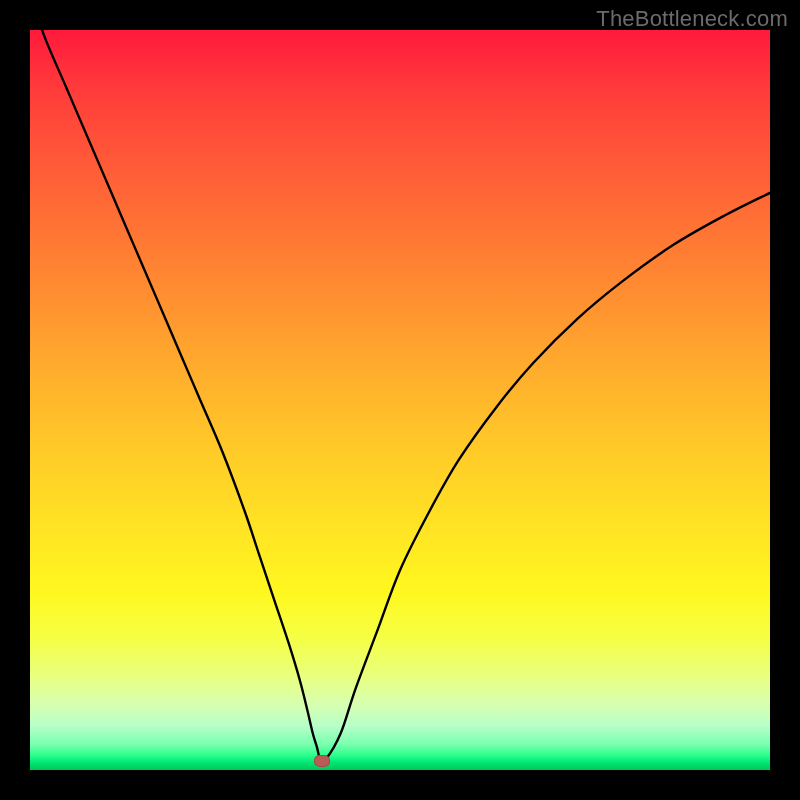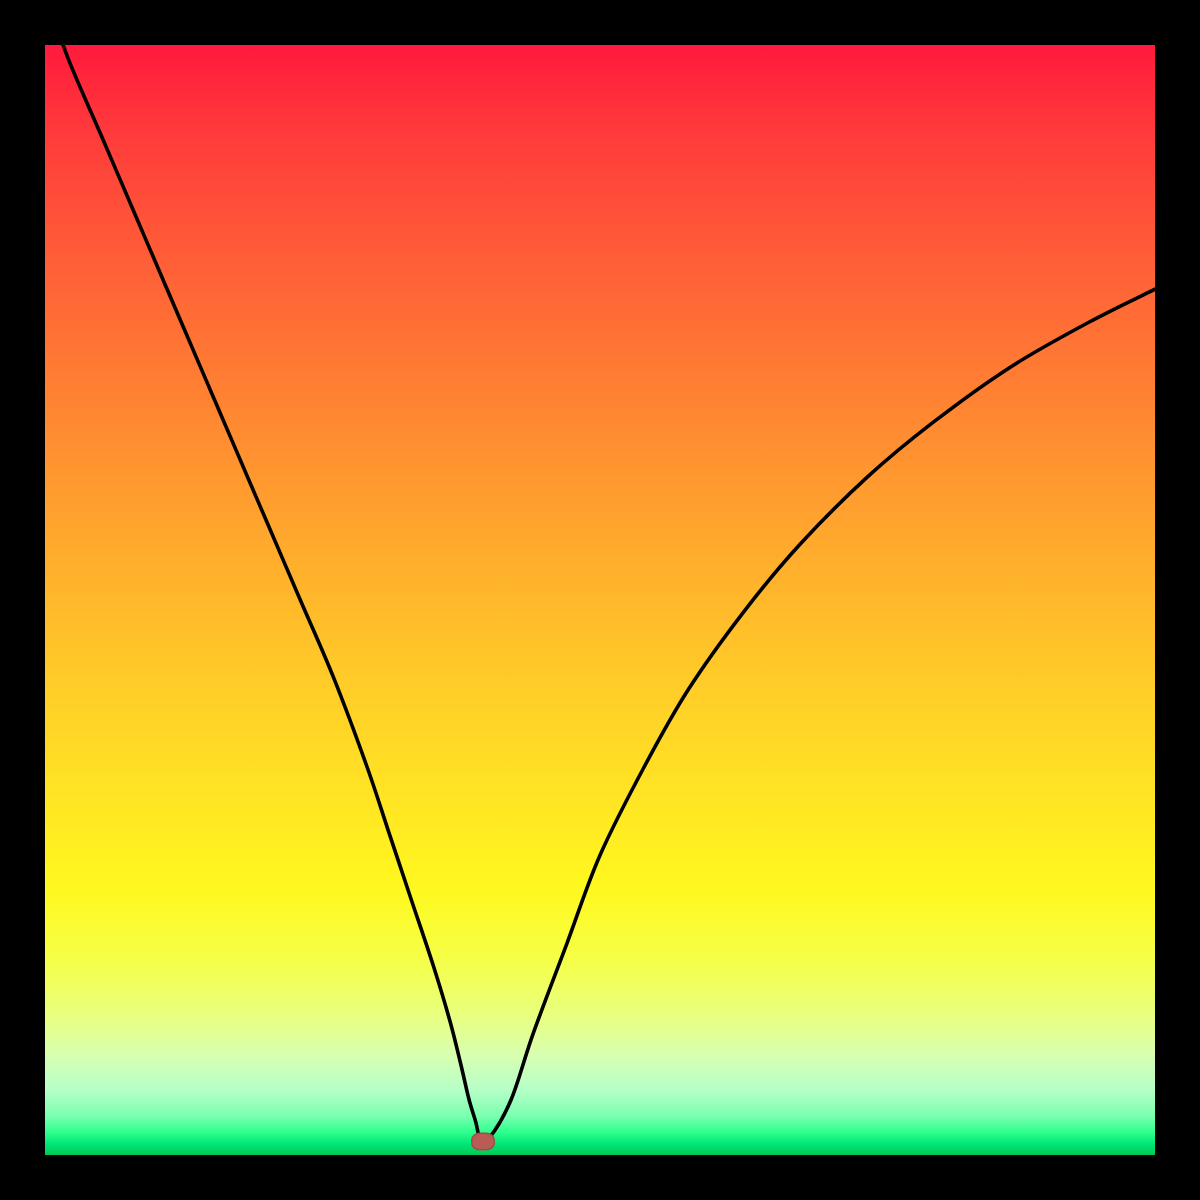--- a/index.html
+++ b/index.html
@@ -63,20 +63,21 @@
     height: 12px;
     border-radius: 6px / 5px;
     background: #b85c55;
     box-shadow: 0 0 0 1px rgba(0,0,0,0.15) inset;
   }
 </style>
 </head>
 <body>
 
 <div class="frame">
+  <div class="watermark">TheBottleneck.com</div>
 
   <div class="plot-area">
     <svg class="curve" viewBox="0 0 740 740" preserveAspectRatio="none">
       <path id="curve-path" d="M 0 -37 C 2.47 -29.60, 8.63 -8.63, 14.80 7.40 C 20.97 23.43, 29.60 41.93, 37.00 59.20 C 44.40 76.47, 51.80 93.73, 59.20 111.00 C 66.60 128.27, 74.00 145.53, 81.40 162.80 C 88.80 180.07, 96.20 197.33, 103.60 214.60 C 111.00 231.87, 118.40 249.13, 125.80 266.40 C 133.20 283.67, 140.60 300.93, 148.00 318.20 C 155.40 335.47, 162.80 352.73, 170.20 370.00 C 177.60 387.27, 185.00 403.30, 192.40 421.80 C 199.80 440.30, 208.43 463.73, 214.60 481.00 C 220.77 498.27, 224.47 510.60, 229.40 525.40 C 234.33 540.20, 239.27 555.00, 244.20 569.80 C 249.13 584.60, 254.68 600.63, 259.00 614.20 C 263.32 627.77, 267.02 640.10, 270.10 651.20 C 273.18 662.30, 275.40 672.17, 277.50 680.80 C 279.60 689.43, 281.08 696.83, 282.68 703.00 C 284.28 709.17, 285.89 713.48, 287.12 717.80 C 288.35 722.12, 288.60 727.05, 290.08 728.90 C 291.56 730.75, 292.55 733.22, 296.00 728.90 C 299.45 724.58, 305.87 714.72, 310.80 703.00 C 315.73 691.28, 319.43 675.87, 325.60 658.60 C 331.77 641.33, 340.40 619.13, 347.80 599.40 C 355.20 579.67, 361.37 559.93, 370.00 540.20 C 378.63 520.47, 389.73 499.50, 399.60 481.00 C 409.47 462.50, 418.10 446.47, 429.20 429.20 C 440.30 411.93, 453.87 393.43, 466.20 377.40 C 478.53 361.37, 489.63 347.80, 503.20 333.00 C 516.77 318.20, 532.80 302.17, 547.60 288.60 C 562.40 275.03, 575.97 263.93, 592.00 251.60 C 608.03 239.27, 626.53 225.70, 643.80 214.60 C 661.07 203.50, 679.57 193.63, 695.60 185.00 C 711.63 176.37, 732.60 166.50, 740.00 162.80" fill="none" stroke="#000" stroke-width="2.4" stroke-linecap="round" stroke-linejoin="round"></path>
     </svg>
     <div class="dot" id="min-dot" style="left: 284.3px; top: 725.12px;"></div>
   </div>
 </div>
 
 </body></html>

